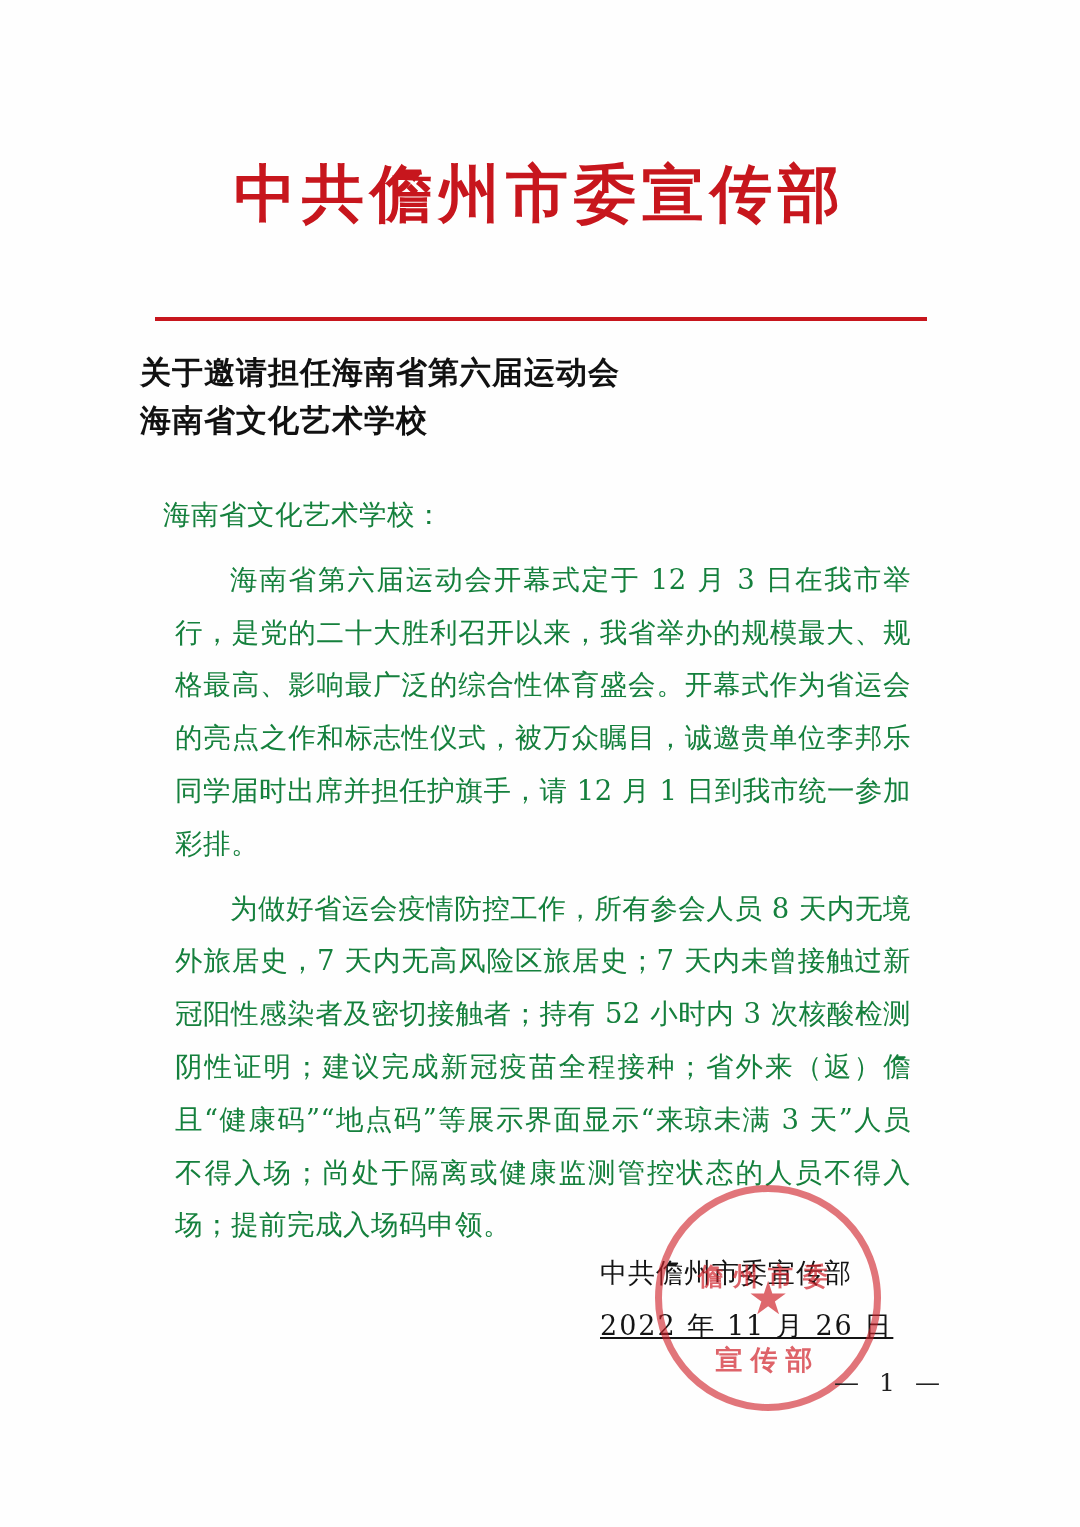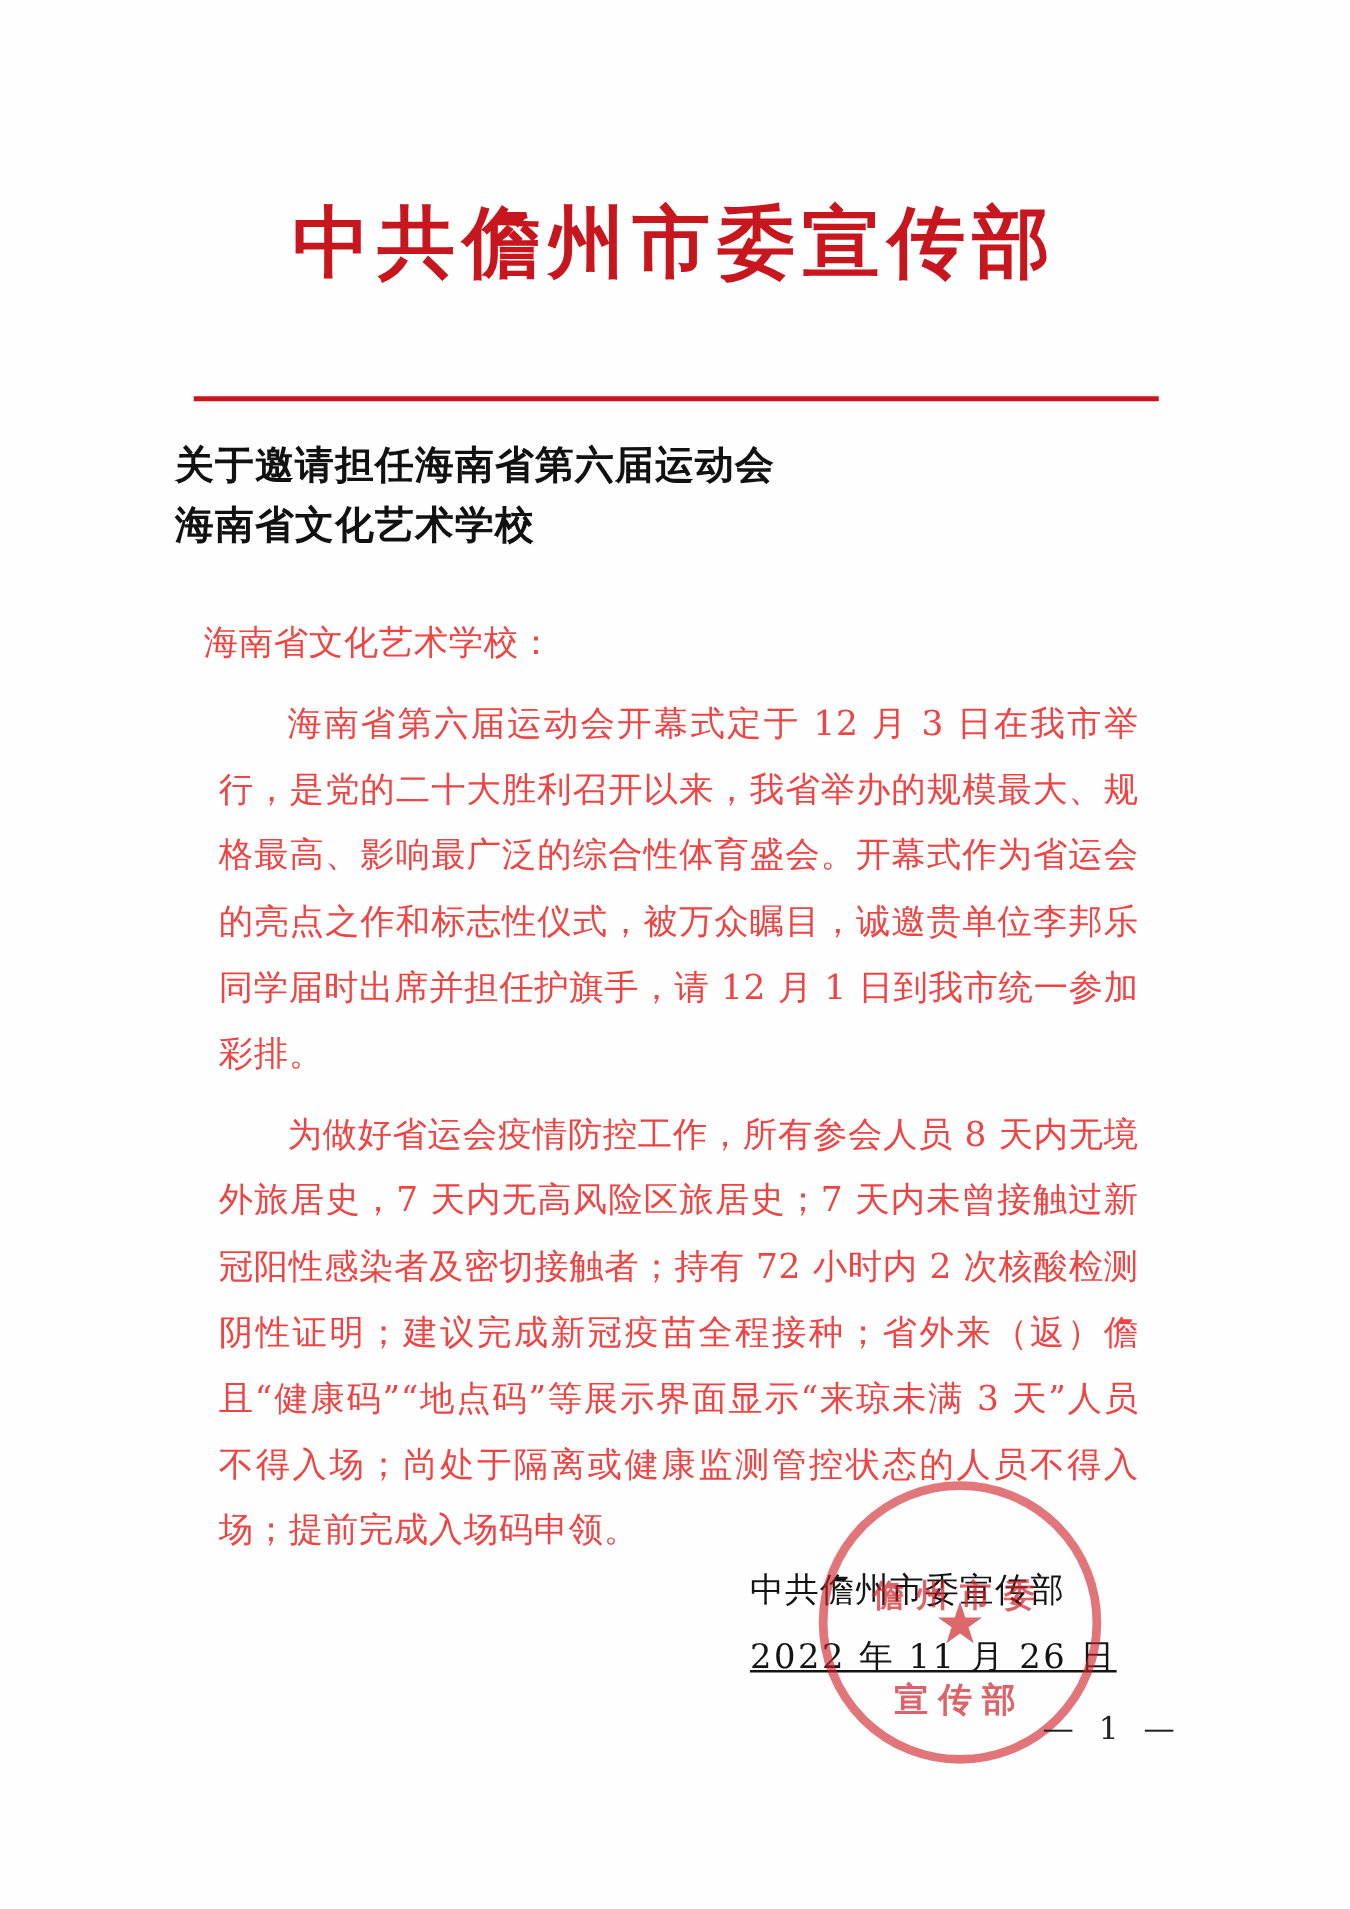--- a/index.html
+++ b/index.html
@@ -56,21 +56,21 @@
     letter-spacing: 1px;
   }
   
   .body-block {
     position: absolute;
     top: 488px;
     left: 163px;
     width: 760px;
     font-size: 27.5px;
     line-height: 1.92;
-    color: #ef4444;
+    color: #15803d;
     letter-spacing: 0.5px;
     text-align: justify;
     text-justify: inter-ideograph;
   }
   .recipient {
     margin: 0 0 2px 0;
   }
   .para {
     margin: 12px;
     text-indent: 2em;
@@ -158,21 +158,21 @@
   <div class="red-rule"></div>
 
   <div class="doc-title">
     <div>关于邀请担任海南省第六届运动会</div>
     <div>海南省文化艺术学校</div>
   </div>
 
   <div class="body-block">
     <p class="recipient">海南省文化艺术学校：</p>
     <p class="para">海南省第六届运动会开幕式定于 12 月 3 日在我市举行，是党的二十大胜利召开以来，我省举办的规模最大、规格最高、影响最广泛的综合性体育盛会。开幕式作为省运会的亮点之作和标志性仪式，被万众瞩目，诚邀贵单位李邦乐同学届时出席并担任护旗手，请 12 月 1 日到我市统一参加彩排。</p>
-    <p class="para">为做好省运会疫情防控工作，所有参会人员 8 天内无境外旅居史，7 天内无高风险区旅居史；7 天内未曾接触过新冠阳性感染者及密切接触者；持有 72 小时内 2 次核酸检测阴性证明；建议完成新冠疫苗全程接种；省外来（返）儋且“健康码”“地点码”等展示界面显示“来琼未满 3 天”人员不得入场；尚处于隔离或健康监测管控状态的人员不得入场；提前完成入场码申领。</p>
+    <p class="para">为做好省运会疫情防控工作，所有参会人员 8 天内无境外旅居史，7 天内无高风险区旅居史；7 天内未曾接触过新冠阳性感染者及密切接触者；持有 52 小时内 3 次核酸检测阴性证明；建议完成新冠疫苗全程接种；省外来（返）儋且“健康码”“地点码”等展示界面显示“来琼未满 3 天”人员不得入场；尚处于隔离或健康监测管控状态的人员不得入场；提前完成入场码申领。</p>
   </div>
 
   <div class="signature">
     <div>中共儋州市委宣传部</div>
     <div class="sig-date">2022 年 11 月 26 日</div>
   </div>
 
   <div class="seal">
     <div class="seal-text-top">儋州市委</div>
     <div class="seal-star">★</div>

